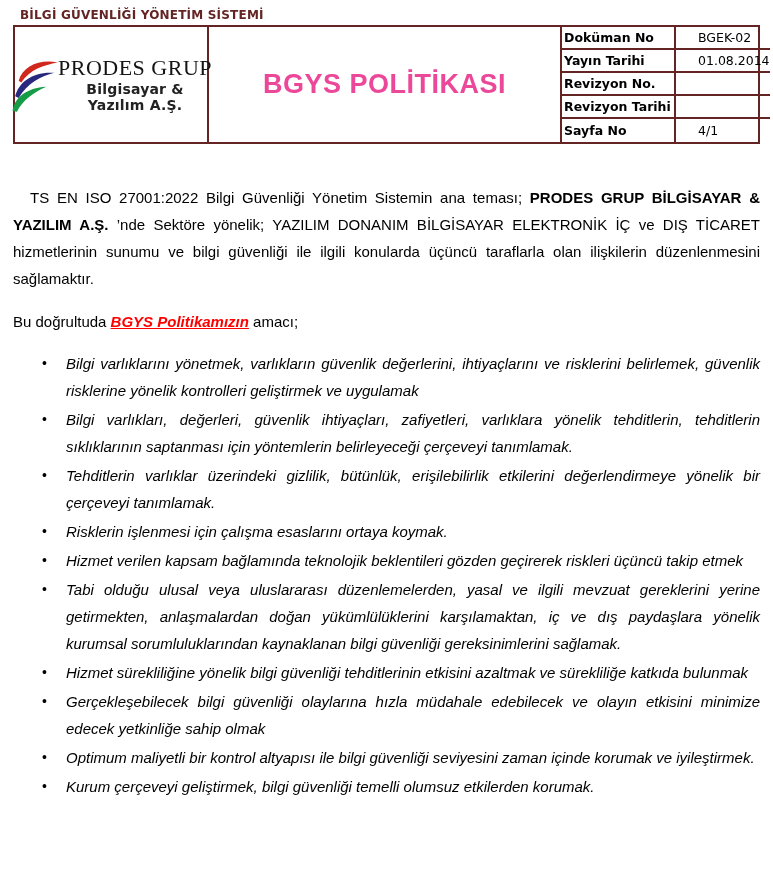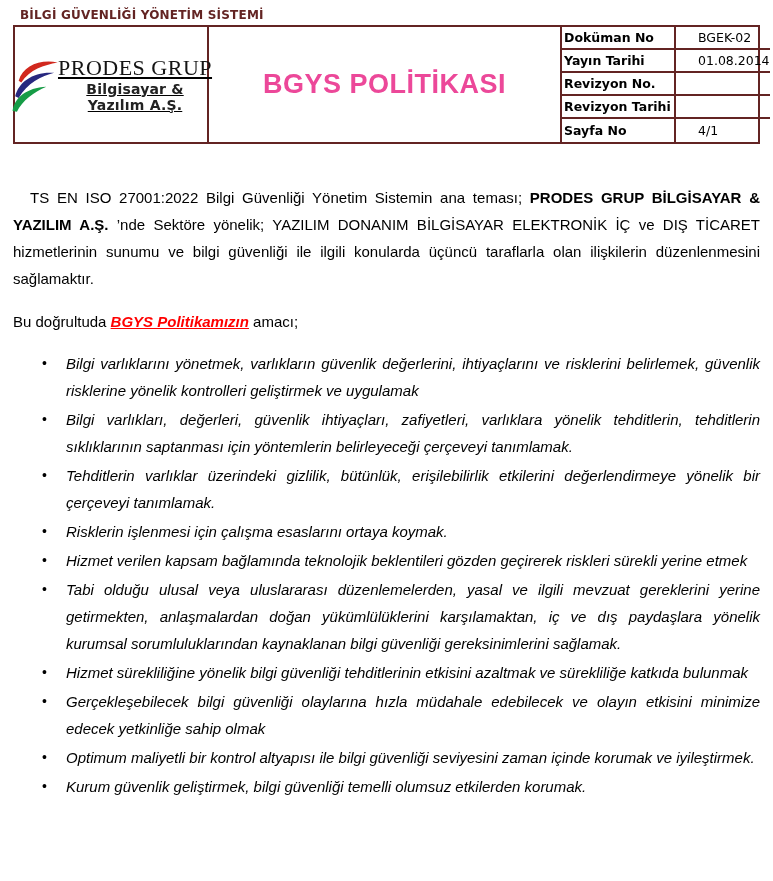--- a/index.html
+++ b/index.html
@@ -50,21 +50,21 @@
   .info-label {
     border-right: 2px solid #632423;
     font-weight: bold;
     display: flex; align-items: center;
     padding-left: 2px;
     white-space: nowrap;
   }
   .info-value { display: flex; align-items: center; padding-left: 22px; }
 
   
-  .logo { display: flex; align-items: center; text-decoration: underline; }
+  .logo { display: flex; align-items: center; }
   .logo-swoosh { width: 52px; height: 56px; margin-right: -4px; flex: 0 0 auto; }
   .logo-name {
     font-family: "Liberation Serif", serif;
     font-size: 22px; letter-spacing: 0.5px; line-height: 1;
     color: #141414; white-space: nowrap;
   }
   .logo-sub {
     font-family: "DejaVu Sans", sans-serif;
     font-size: 14px; font-weight: bold; color: #222;
     text-align: center; margin-top: 2px; letter-spacing: 0.2px;
@@ -148,21 +148,21 @@
 
   <p class="intro"><span>TS EN ISO 27001:2022 Bilgi Güvenliği Yönetim Sistemin ana teması; </span><span class="bold-seg">PRODES GRUP BİLGİSAYAR &amp; YAZILIM A.Ş.</span><span> ’nde Sektöre yönelik; YAZILIM DONANIM BİLGİSAYAR ELEKTRONİK İÇ ve DIŞ TİCARET hizmetlerinin sunumu ve bilgi güvenliği ile ilgili konularda üçüncü taraflarla olan ilişkilerin düzenlenmesini sağlamaktır.</span></p>
 
   <p class="purpose"><span>Bu doğrultuda </span><span class="highlight">BGYS Politikamızın</span><span> amacı;</span></p>
 
   <ul class="bullets">
     <li>Bilgi varlıklarını yönetmek, varlıkların güvenlik değerlerini, ihtiyaçlarını ve risklerini belirlemek, güvenlik risklerine yönelik kontrolleri geliştirmek ve uygulamak</li>
     <li>Bilgi varlıkları, değerleri, güvenlik ihtiyaçları, zafiyetleri, varlıklara yönelik tehditlerin, tehditlerin sıklıklarının saptanması için yöntemlerin belirleyeceği çerçeveyi tanımlamak.</li>
     <li>Tehditlerin varlıklar üzerindeki gizlilik, bütünlük, erişilebilirlik etkilerini değerlendirmeye yönelik bir çerçeveyi tanımlamak.</li>
     <li>Risklerin işlenmesi için çalışma esaslarını ortaya koymak.</li>
-    <li>Hizmet verilen kapsam bağlamında teknolojik beklentileri gözden geçirerek riskleri sürekli yerine etmek</li>
+    <li>Hizmet verilen kapsam bağlamında teknolojik beklentileri gözden geçirerek riskleri üçüncü takip etmek</li>
     <li>Tabi olduğu ulusal veya uluslararası düzenlemelerden, yasal ve ilgili mevzuat gereklerini yerine getirmekten, anlaşmalardan doğan yükümlülüklerini karşılamaktan, iç ve dış paydaşlara yönelik kurumsal sorumluluklarından kaynaklanan bilgi güvenliği gereksinimlerini sağlamak.</li>
     <li>Hizmet sürekliliğine yönelik bilgi güvenliği tehditlerinin etkisini azaltmak ve sürekliliğe katkıda bulunmak</li>
     <li>Gerçekleşebilecek bilgi güvenliği olaylarına hızla müdahale edebilecek ve olayın etkisini minimize edecek yetkinliğe sahip olmak</li>
     <li>Optimum maliyetli bir kontrol altyapısı ile bilgi güvenliği seviyesini zaman içinde korumak ve iyileştirmek.</li>
-    <li>Kurum güvenlik geliştirmek, bilgi güvenliği temelli olumsuz etkilerden korumak.</li>
+    <li>Kurum çerçeveyi geliştirmek, bilgi güvenliği temelli olumsuz etkilerden korumak.</li>
   </ul>
 
 </div>
 
 </body></html>

